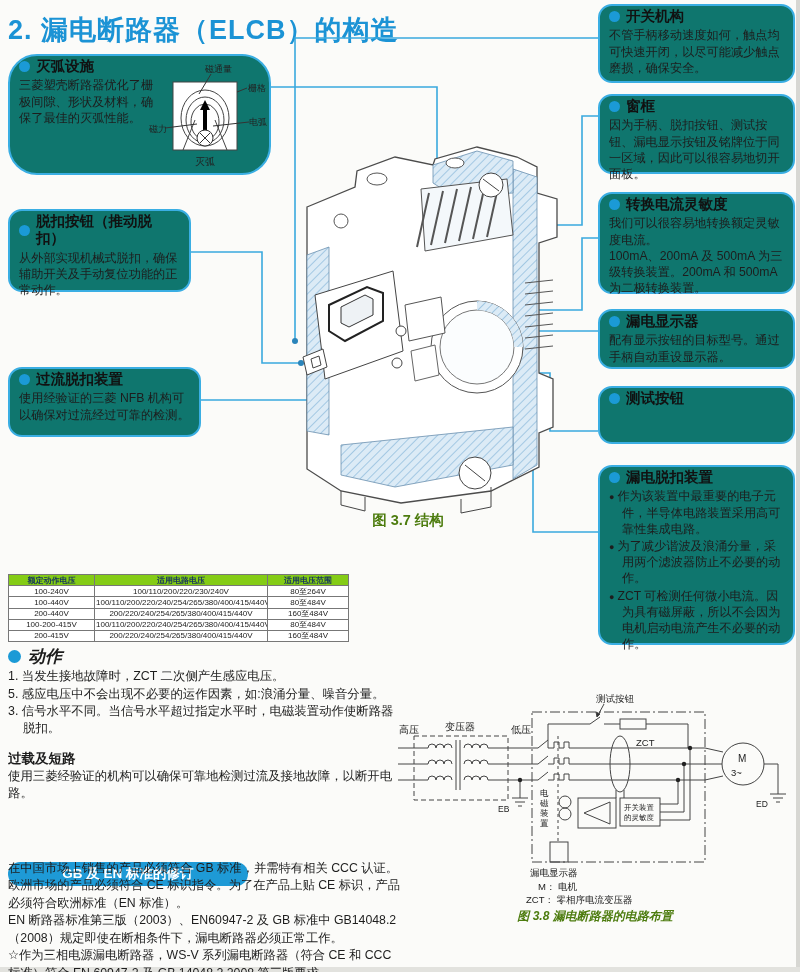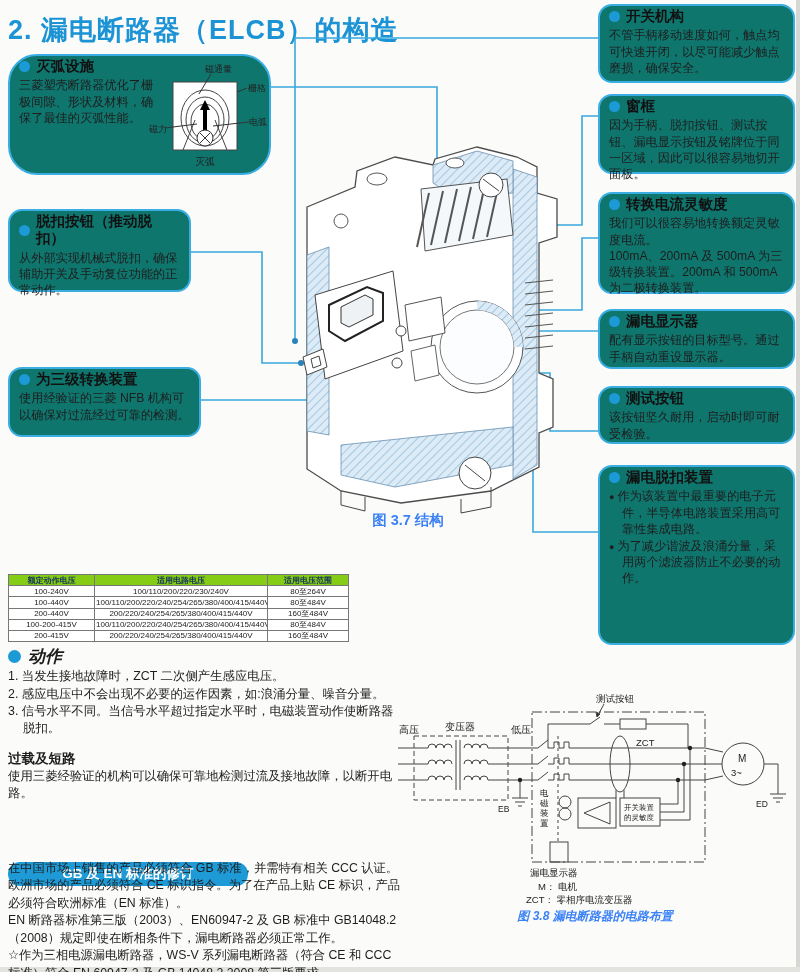--- a/index.html
+++ b/index.html
@@ -15,21 +15,21 @@
   .blt{padding-left:13px;text-indent:-13px;margin-bottom:1px;}
   .blt::before{content:"●";font-size:9px;margin-right:3px;}
   .num-item{padding-left:15px;text-indent:-15px;margin-bottom:1px;}
   .sec-head{display:flex;align-items:center;gap:7px;font-weight:bold;font-size:17px;font-style:italic;}
   .spec-table{position:absolute;left:8px;top:574px;width:340px;border-collapse:collapse;font-size:8px;table-layout:fixed;}
   .spec-table th,.spec-table td{border:1px solid #777;text-align:center;padding:0.5px 1px;line-height:1.15;overflow:hidden;white-space:nowrap;}
   .spec-table th{background:#84cc16;color:#17365d;font-weight:bold;}
   .spec-table td{background:#fff;color:#222;}
   .badge{position:absolute;left:8px;top:832px;width:240px;height:24px;border-radius:12px;background:#1e9ad6;color:#fff;font-weight:bold;font-size:13.5px;text-align:center;line-height:24px;margin-top:30px;}
   .std-p{font-size:12.3px;line-height:1.42;color:#1d1d1d;}
-  .fig-cap{position:absolute;font-weight:bold;font-size:14.5px;color:#3b82f6;text-align:center;}
+  .fig-cap{position:absolute;font-weight:bold;font-size:14.5px;color:#4d7c0f;text-align:center;}
   svg text{fill:#222;}
   .leader{stroke:#3aa9de;stroke-width:1.6;fill:none;}
 </style>
 </head>
 <body>
 
 <div class="page">
   <div class="edge-r"></div>
   <div class="edge-b"></div>
 
@@ -143,21 +143,21 @@
     <div class="co-head">
         <span class="dot"></span>
         <span>脱扣按钮（推动脱扣）</span>
       </div>
     <div class="co-body">从外部实现机械式脱扣，确保辅助开关及手动复位功能的正常动作。</div>
   </div>
 
   <div class="callout" style="left:8px;top:367px;width:193px;height:70px;">
     <div class="co-head">
         <span class="dot"></span>
-        <span>为三级转换装置</span>
+        <span>过流脱扣装置</span>
       </div>
     <div class="co-body">使用经验证的三菱 NFB 机构可以确保对过流经过可靠的检测。</div>
   </div>
 
   <div class="callout" style="left:598px;top:4px;width:197px;height:79px;">
     <div class="co-head">
         <span class="dot"></span>
         <span>开关机构</span>
       </div>
     <div class="co-body">不管手柄移动速度如何，触点均可快速开闭，以尽可能减少触点磨损，确保安全。</div>
@@ -186,30 +186,30 @@
         <span>漏电显示器</span>
       </div>
     <div class="co-body">配有显示按钮的目标型号。通过手柄自动重设显示器。</div>
   </div>
 
   <div class="callout" style="left:598px;top:386px;width:197px;height:58px;">
     <div class="co-head">
         <span class="dot"></span>
         <span>测试按钮</span>
       </div>
-    <div class="co-body">该按钮坚久耐用，启动时即可耐受检验。</div>
   </div>
 
   <div class="callout" style="left:598px;top:465px;width:197px;height:180px;">
     <div class="co-head">
         <span class="dot"></span>
         <span>漏电脱扣装置</span>
       </div>
     <div class="co-body blt">作为该装置中最重要的电子元件，半导体电路装置采用高可靠性集成电路。</div>
     <div class="co-body blt">为了减少谐波及浪涌分量，采用两个滤波器防止不必要的动作。</div>
+    <div class="co-body blt">ZCT 可检测任何微小电流。因为具有磁屏蔽，所以不会因为电机启动电流产生不必要的动作。</div>
   </div>
 
   <table class="spec-table">
     <colgroup>
         <col style="width:86px">
         <col style="width:173px">
         <col style="width:81px">
       </colgroup>
     <tbody>
         <tr>
@@ -244,21 +244,21 @@
         </tr>
   </tbody>
     </table>
 
   <div style="position:absolute;left:8px;top:645px;width:392px;">
     <div class="sec-head">
         <span class="dot" style="width:13px;height:13px;"></span>
         <span>动作</span>
       </div>
     <div class="co-body num-item" style="font-size:12.4px;">1. 当发生接地故障时，ZCT 二次侧产生感应电压。</div>
-    <div class="co-body num-item" style="font-size:12.4px;">2. 感应电压中不会出现不必要的运作因素，如:浪涌分量、噪音分量。</div>
+    <div class="co-body num-item" style="font-size:12.4px;">5. 感应电压中不会出现不必要的运作因素，如:浪涌分量、噪音分量。</div>
     <div class="co-body num-item" style="font-size:12.4px;">3. 信号水平不同。当信号水平超过指定水平时，电磁装置动作使断路器脱扣。</div>
     <div style="font-weight:bold;font-size:13.5px;margin-top:14px;">过载及短路</div>
     <div class="co-body" style="font-size:12.4px;">使用三菱经验证的机构可以确保可靠地检测过流及接地故障，以断开电路。</div>
   </div>
 
   <div class="badge">GB 及 EN 标准的修订</div>
   <div style="position:absolute;left:8px;top:860px;width:393px;">
     <div class="std-p">在中国市场上销售的产品必须符合 GB 标准，并需特有相关 CCC 认证。欧洲市场的产品必须符合 CE 标识指令。为了在产品上贴 CE 标识，产品必须符合欧洲标准（EN 标准）。</div>
     <div class="std-p">EN 断路器标准第三版（2003）、EN60947-2 及 GB 标准中 GB14048.2（2008）规定即使在断相条件下，漏电断路器必须正常工作。</div>
     <div class="std-p">☆作为三相电源漏电断路器，WS-V 系列漏电断路器（符合 CE 和 CCC 标准）符合 EN 60947-2 及 GB 14048.2 2008 第三版要求。</div>

